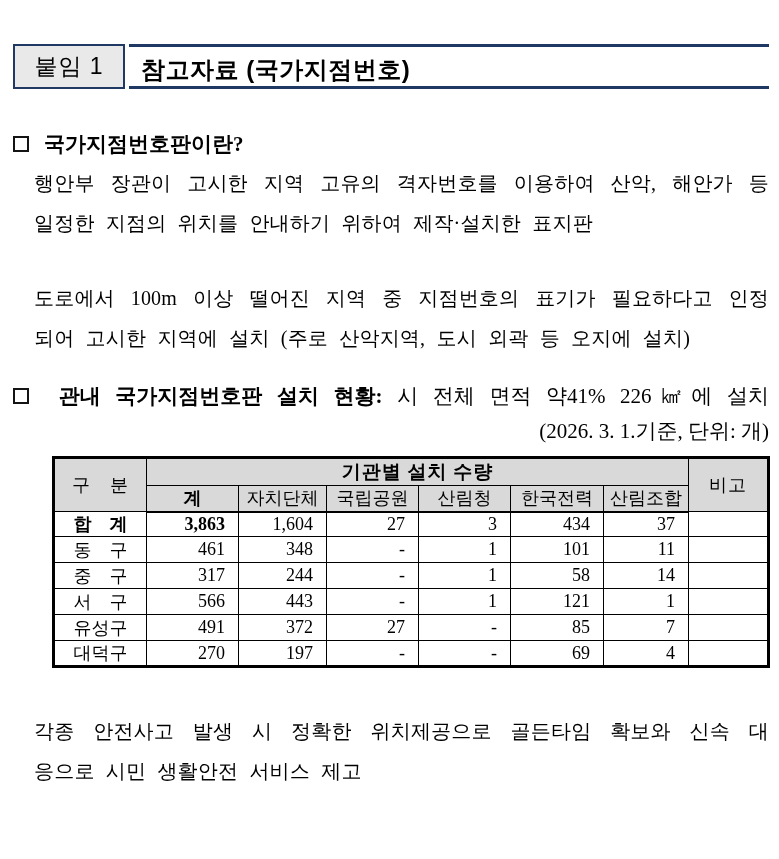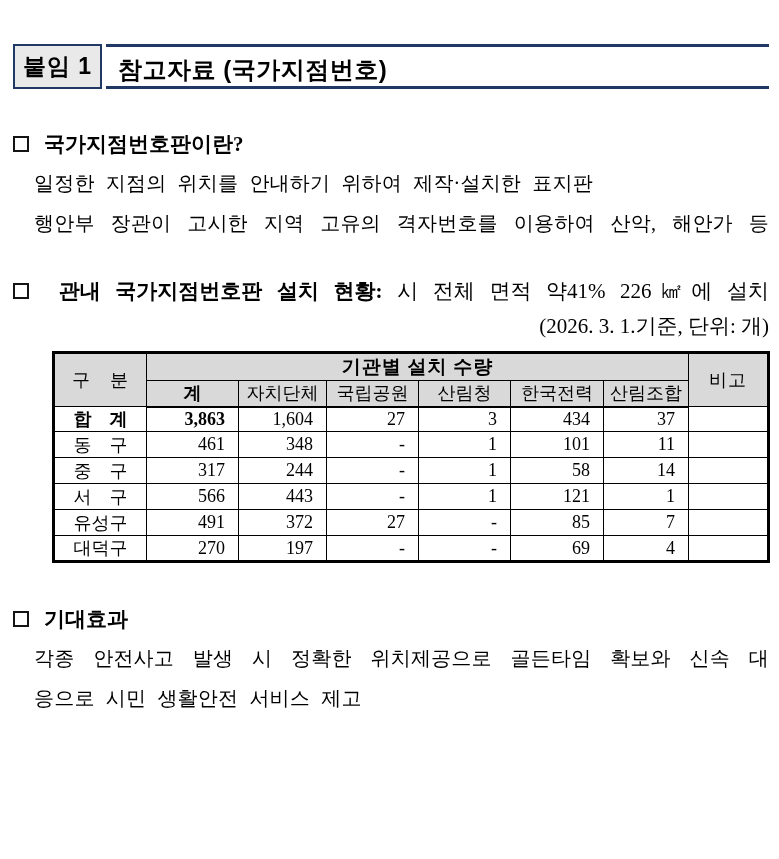--- a/index.html
+++ b/index.html
@@ -5,23 +5,23 @@
   html,body { margin:0; padding:0; background:#ffffff; }
   .page {
     position:relative; width:779px; height:859px; overflow:hidden;
     background:#ffffff; box-sizing:border-box; padding:0 10px 0 13px;
     font-family:"Liberation Serif","DejaVu Serif",serif; color:#000;
   }
 
   
   .doc-header { display:flex; margin-top:44px; height:45px; }
   .badge {
-    width:89px; box-sizing:border-box; border:2px solid #1f3864; background:#e9e9e9;
+    width:112px; box-sizing:border-box; border:2px solid #1f3864; background:#e9e9e9;
     display:flex; align-items:center; justify-content:center;
-    font-family:"Liberation Sans","DejaVu Sans",sans-serif; font-weight:bold; font-size:23px;
+    font-family:"Liberation Sans","DejaVu Sans",sans-serif; font-weight:normal; font-size:23px;
     letter-spacing:1px;
   }
   .title-block {
     flex:1; margin-left:4px; box-sizing:border-box;
     border-top:3px solid #1f3864; border-bottom:3px solid #1f3864;
     display:flex; align-items:flex-end; padding-left:12px;
     font-family:"Liberation Sans","DejaVu Sans",sans-serif; font-weight:bold; font-size:24px;
     letter-spacing:0.5px;
   }
 
@@ -76,26 +76,30 @@
     <div class="title-block">
       <span>참고자료 (국가지점번호)</span>
     </div>
   </div>
 
   <div class="section s1">
     <div class="sec-heading">
       <span class="cbx"></span><span>국가지점번호판이란?</span>
     </div>
     <div class="sec-body">
+      <div class="body-line full">행안부 장관이 고시한 지역 고유의 격자번호를 이용하여 산악, 해안가 등</div>
       <div class="body-line">일정한 지점의 위치를 안내하기 위하여 제작·설치한 표지판</div>
-      <div class="body-line full">행안부 장관이 고시한 지역 고유의 격자번호를 이용하여 산악, 해안가 등</div>
     </div>
   </div>
 
   <div class="section s2">
+    <div class="sec-body">
+      <div class="body-line full">도로에서 100m 이상 떨어진 지역 중 지점번호의 표기가 필요하다고 인정</div>
+      <div class="body-line">되어 고시한 지역에 설치 (주로 산악지역, 도시 외곽 등 오지에 설치)</div>
+    </div>
   </div>
 
   <div class="section s3">
     <div class="sec-heading jfull">
       <span class="cbx"></span>
       <span>관내 국가지점번호판 설치 현황:</span>
       <span style="font-weight:normal;">시 전체 면적 약41% 226㎢에 설치</span>
     </div>
 
     <div class="tbl-caption">(2026. 3. 1.기준, 단위: 개)</div>
@@ -185,22 +189,19 @@
           <td class="num">-</td>
           <td class="num">69</td>
           <td class="num">4</td>
           <td class="note"></td>
         </tr>
       </tbody>
     </table>
   </div>
 
   <div class="section s4">
-    <div class="sec-heading">
-      <span class="cbx"></span><span>기대효과</span>
-    </div>
     <div class="sec-body">
       <div class="body-line full">각종 안전사고 발생 시 정확한 위치제공으로 골든타임 확보와 신속 대</div>
       <div class="body-line">응으로 시민 생활안전 서비스 제고</div>
     </div>
   </div>
 
 </div>
 
 </body></html>

